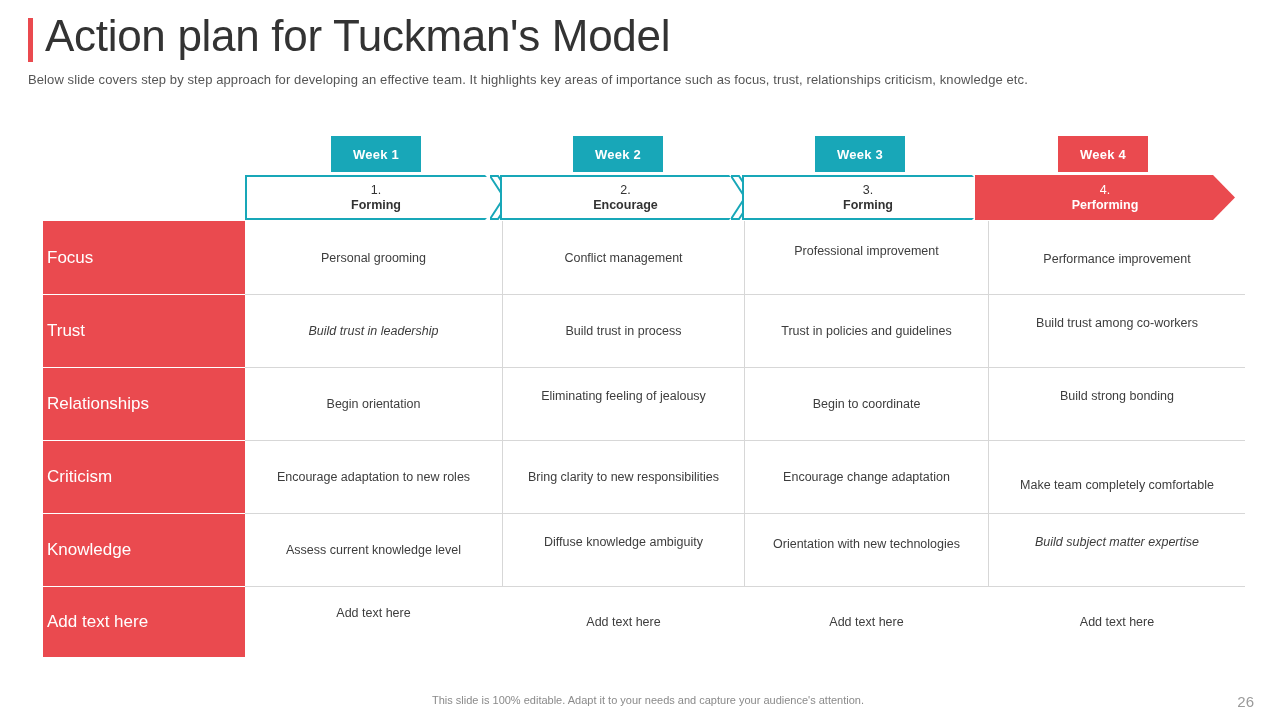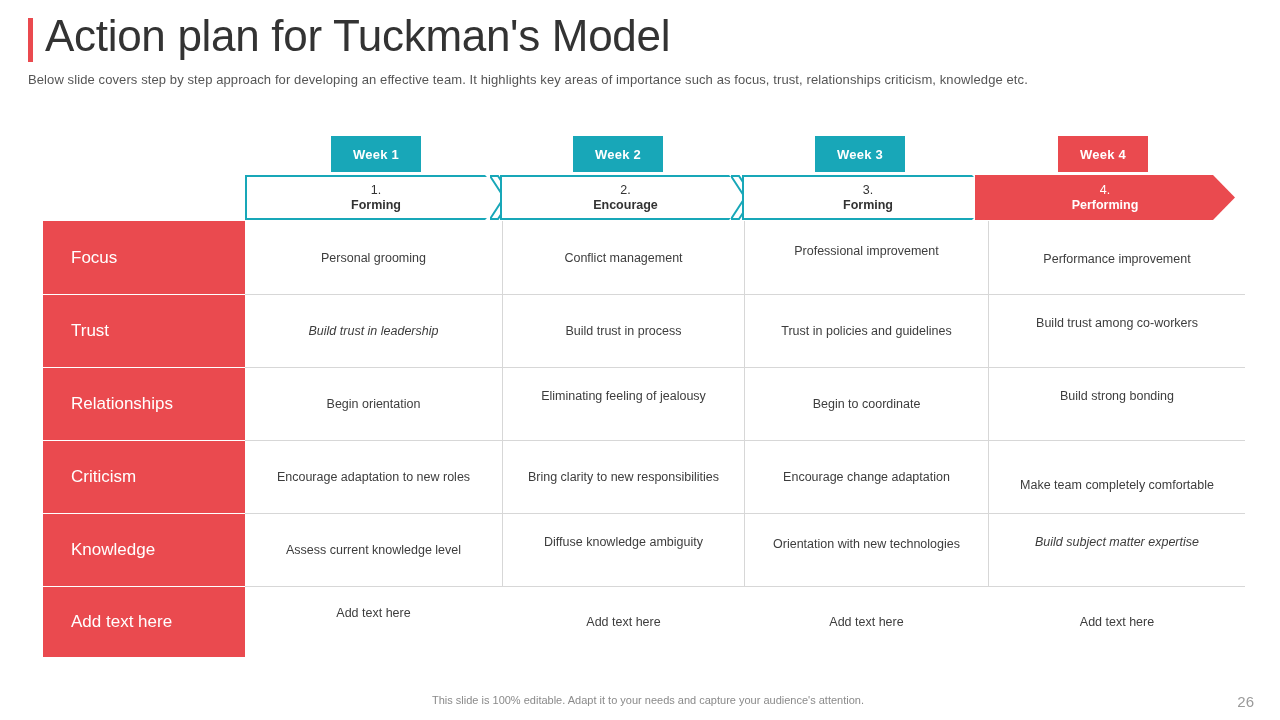--- a/index.html
+++ b/index.html
@@ -115,21 +115,21 @@
   
   .row-label {
     position: absolute;
     left: 43px;
     width: 202px;
     background: #ea4a4f;
     color: #ffffff;
     font-size: 17px;
     display: flex;
     align-items: center;
-    padding-left: 28px;
+    padding-left: 4px;
     box-sizing: border-box;
   }
   .cell {
     position: absolute;
     display: flex;
     align-items: center;
     justify-content: center;
     text-align: center;
     font-size: 12.5px;
     line-height: 16px;

